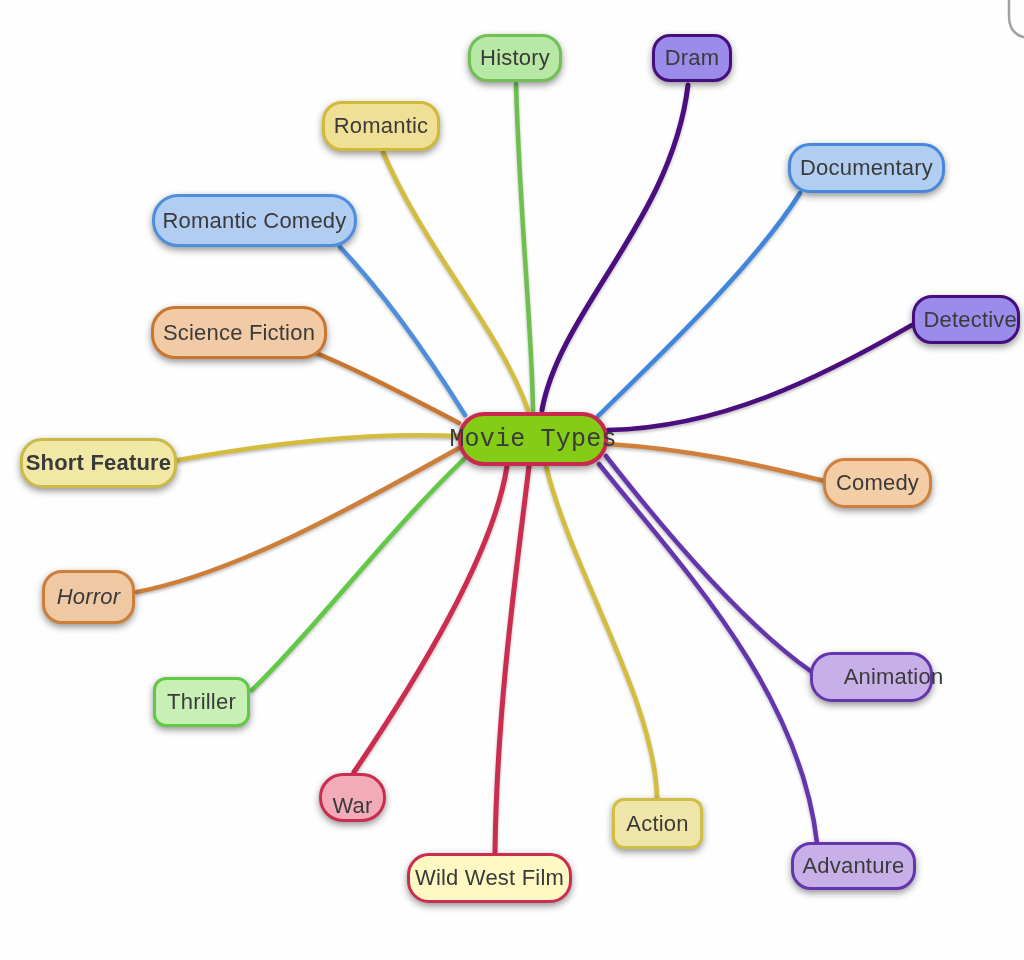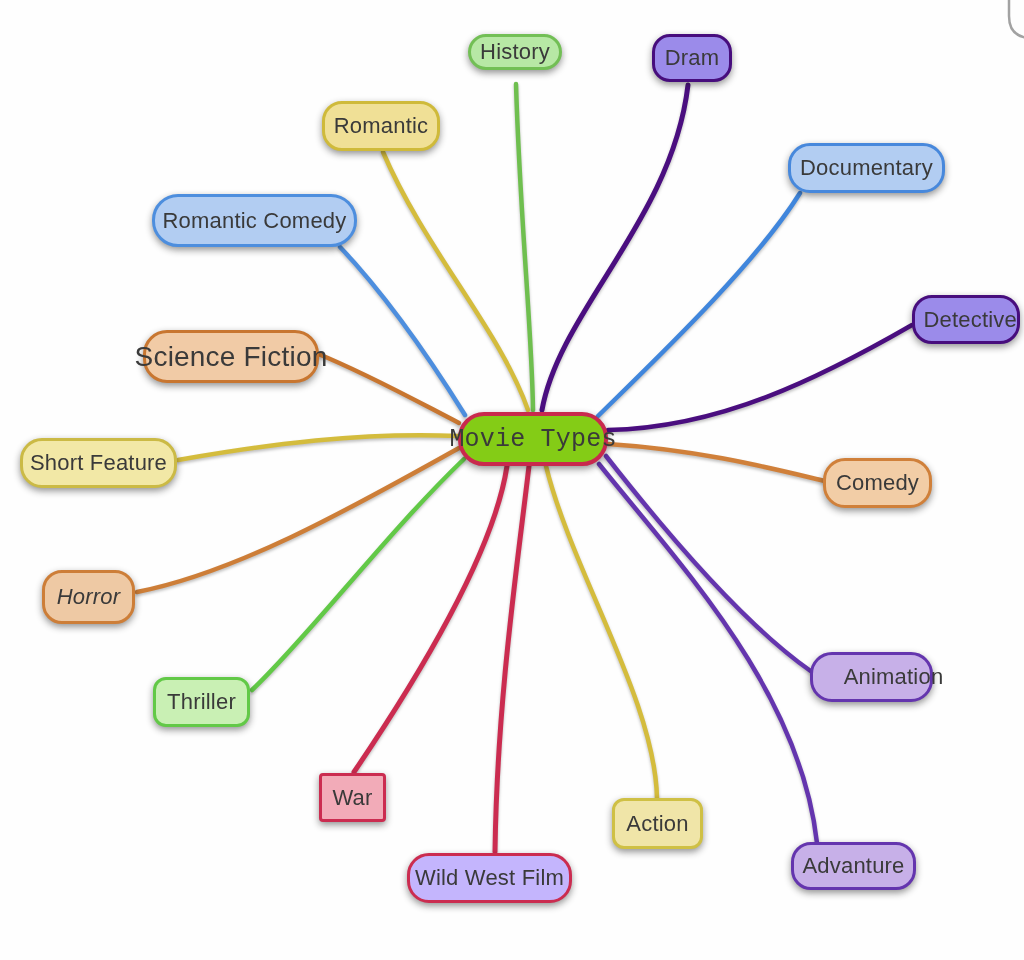--- a/index.html
+++ b/index.html
@@ -70,21 +70,21 @@
       <path d="M 137 592 C 240 572, 360 503, 459 448" stroke="#cd7e38" stroke-width="4.5" class="edge"></path>
       <path d="M 178 460 C 270 444, 360 432, 458 436" stroke="#d4bc3d" stroke-width="4.5" class="edge"></path>
       <path d="M 316 353 C 370 375, 420 403, 459 423" stroke="#c87630" stroke-width="4.5" class="edge"></path>
       <path d="M 340 247 C 395 305, 440 375, 465 415" stroke="#4d8ede" stroke-width="4.5" class="edge"></path>
       <path d="M 1009 -2 L 1009 16 Q 1009 38 1032 38" stroke="#a2a2a2" stroke-width="2.5" class="decoration"></path>
     </svg>
 
 <div class="node" style="left: 458px; top: 412px; width: 150px; height: 54px; background: #84cc16; border-color: rgb(201, 41, 77); border-width: 4px; border-radius: 26px; font-size: 25px; font-family: Liberation Mono, monospace;">
       <span>Movie Types</span>
     </div>
-    <div class="node" style="left: 468px; top: 34px; width: 94px; height: 36px; background: rgb(183, 232, 165); border-color: rgb(114, 191, 85); border-width: 3.5px; border-radius: 20px; font-size: 22px;">
+    <div class="node" style="left: 468px; top: 34px; width: 94px; height: 48px; background: rgb(183, 232, 165); border-color: rgb(114, 191, 85); border-width: 3.5px; border-radius: 20px; font-size: 22px;">
       <span>History</span>
     </div>
     <div class="node" style="left: 652px; top: 34px; width: 80px; height: 48px; background: rgb(155, 139, 234); border-color: rgb(71, 13, 125); border-width: 3.5px; border-radius: 18px; font-size: 22px;">
       <span>Dram</span>
     </div>
     <div class="node" style="left: 788px; top: 143px; width: 157px; height: 50px; background: rgb(178, 205, 242); border-color: rgb(71, 136, 220); border-width: 3.5px; border-radius: 22px; font-size: 22px;">
       <span>Documentary</span>
     </div>
     <div class="node" style="left: 912px; top: 295px; width: 108px; height: 49px; background: rgb(155, 139, 234); border-color: rgb(71, 13, 125); border-width: 3.5px; border-radius: 20px; font-size: 22px; justify-content: flex-end;">
       <span>Detective</span>
@@ -94,36 +94,36 @@
     </div>
     <div class="node" style="left: 810px; top: 652px; width: 123px; height: 50px; background: rgb(199, 176, 232); border-color: rgb(100, 53, 174); border-width: 3.5px; border-radius: 22px; font-size: 22px; padding-left: 44px;">
       <span>Animation</span>
     </div>
     <div class="node" style="left: 755px; top: 842px; width: 125px; height: 48px; background: rgb(199, 176, 232); border-color: rgb(100, 53, 174); border-width: 3px; border-radius: 20px; font-size: 22px; margin-left: 36px;">
       <span>Advanture</span>
     </div>
     <div class="node" style="left: 612px; top: 798px; width: 91px; height: 51px; background: rgb(240, 229, 168); border-color: rgb(207, 192, 69); border-width: 3.5px; border-radius: 12px; font-size: 22px;">
       <span>Action</span>
     </div>
-    <div class="node" style="left: 407px; top: 853px; width: 165px; height: 50px; background: #c4b5fd; border-color: rgb(203, 44, 80); border-width: 3.5px; border-radius: 22px; font-size: 22px;">
+    <div class="node" style="left: 407px; top: 853px; width: 165px; height: 50px; background: #fef9c3; border-color: rgb(203, 44, 80); border-width: 3.5px; border-radius: 22px; font-size: 22px;">
       <span>Wild West Film</span>
     </div>
-    <div class="node" style="left: 319px; top: 773px; width: 67px; height: 49px; background: rgb(242, 171, 184); border-color: rgb(203, 44, 80); border-width: 3.5px; border-radius: 4px; font-size: 22px;">
+    <div class="node" style="left: 319px; top: 773px; width: 67px; height: 49px; background: rgb(242, 171, 184); border-color: rgb(203, 44, 80); border-width: 3.5px; border-radius: 24px; font-size: 22px; align-items: flex-end;">
       <span>War</span>
     </div>
     <div class="node" style="left: 153px; top: 677px; width: 97px; height: 50px; background: rgb(201, 240, 180); border-color: rgb(98, 201, 71); border-width: 3px; border-radius: 13px; font-size: 22px;">
       <span>Thriller</span>
     </div>
     <div class="node" style="left: 42px; top: 570px; width: 93px; height: 54px; background: rgb(238, 201, 164); border-color: rgb(205, 126, 56); border-width: 3.5px; border-radius: 20px; font-size: 22px; font-style: italic;">
       <span>Horror</span>
     </div>
-    <div class="node" style="left: 20px; top: 438px; width: 157px; height: 50px; background: rgb(242, 232, 166); border-color: rgb(203, 186, 69); border-width: 3px; border-radius: 22px; font-size: 22px;">
+    <div class="node" style="left: 20px; top: 438px; width: 157px; height: 50px; background: rgb(242, 232, 166); border-color: rgb(203, 186, 69); border-width: 3px; border-radius: 22px; font-size: 22px; font-weight: bold;">
       <span>Short Feature</span>
     </div>
-    <div class="node" style="left: 143px; top: 306px; width: 176px; height: 53px; background: rgb(241, 203, 166); border-color: rgb(200, 118, 48); border-width: 3.5px; border-radius: 24px; font-size: 28px; margin-top: 24px;">
+    <div class="node" style="left: 151px; top: 306px; width: 176px; height: 53px; background: rgb(241, 203, 166); border-color: rgb(200, 118, 48); border-width: 3.5px; border-radius: 24px; font-size: 22px;">
       <span>Science Fiction</span>
     </div>
     <div class="node" style="left: 152px; top: 194px; width: 205px; height: 53px; background: rgb(178, 205, 242); border-color: rgb(77, 142, 222); border-width: 3.5px; border-radius: 26px; font-size: 22px;">
       <span>Romantic Comedy</span>
     </div>
     <div class="node" style="left: 322px; top: 101px; width: 118px; height: 50px; background: rgb(240, 224, 150); border-color: rgb(207, 186, 58); border-width: 3.5px; border-radius: 20px; font-size: 22px;">
       <span>Romantic</span>
     </div>
   </div>
 

